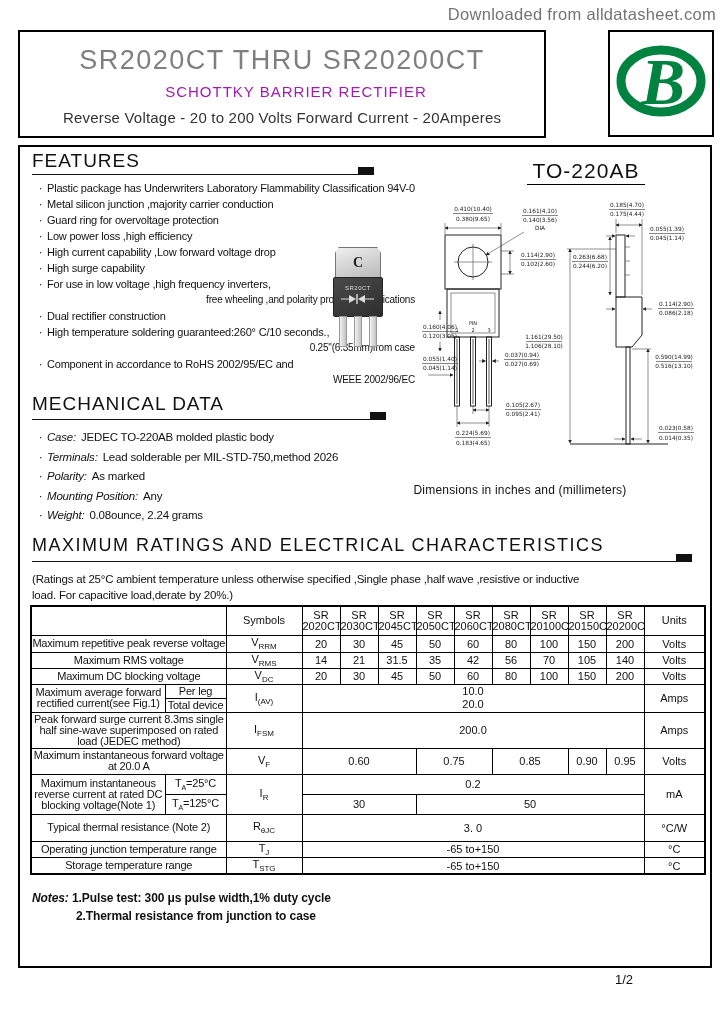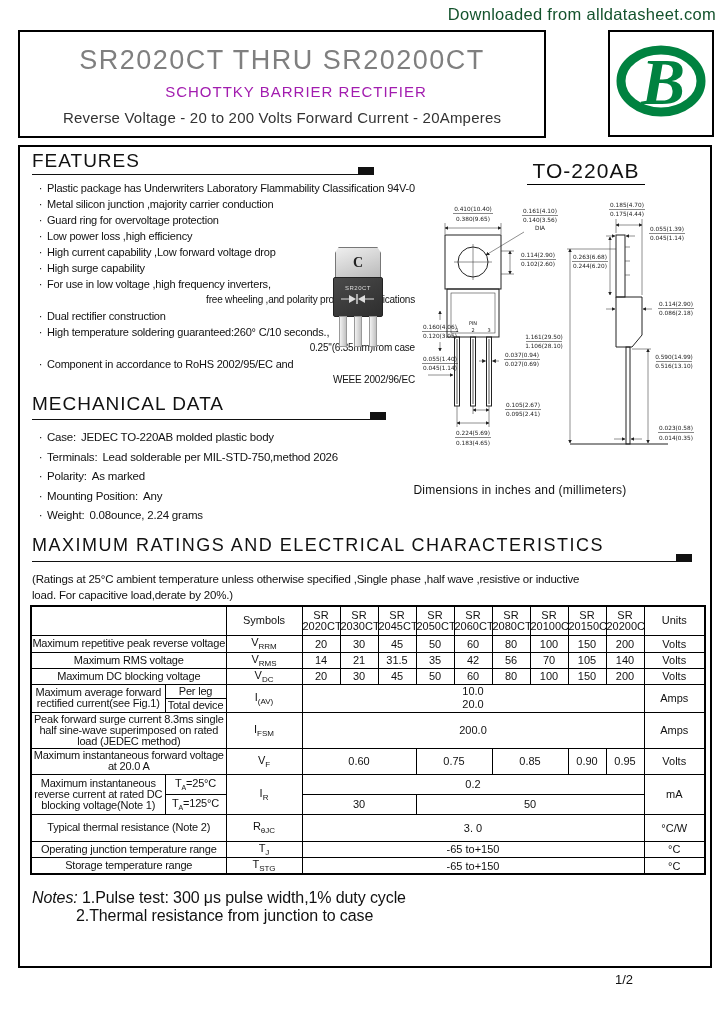--- a/index.html
+++ b/index.html
@@ -1,21 +1,21 @@
 <!DOCTYPE html>
 <html><head>
 <meta charset="utf-8">
 <style>
   html,body{margin:0;padding:0;background:#fff;}
   #page{position:relative;width:720px;height:1012px;background:#fff;
         font-family:"Liberation Sans",sans-serif;color:#111;overflow:hidden;}
   .abs{position:absolute;}
 
   
-  #watermark{right:4px;top:5px;font-size:16.5px;color:#14532d;letter-spacing:.3px;}
+  #watermark{right:4px;top:5px;font-size:16.5px;color:#737373;letter-spacing:.3px;}
 
   
   #header-box{left:18px;top:30px;width:524px;height:104px;border:2px solid #000;text-align:center;}
   #main-title{margin-top:13px;font-size:27px;color:#7f7f7f;letter-spacing:1.5px;}
   #sub-title{margin-top:7px;font-size:15px;color:#a21caf;letter-spacing:1px;padding-left:28px;}
   #tagline{margin-top:9px;font-size:15px;color:#333;letter-spacing:.2px;}
 
   #logo-box{left:608px;top:30px;width:102px;height:103px;border:2px solid #000;}
 
   
@@ -26,21 +26,21 @@
   .head-sq{background:#111;height:8px;}
 
   
   .feat-item{display:flex;font-size:11px;line-height:16px;letter-spacing:-.2px;white-space:nowrap;}
   .feat-item .bullet{width:13px;text-align:center;flex:none;}
   .feat-cont{padding-left:13px;font-size:10px;line-height:16px;letter-spacing:-.2px;white-space:nowrap;text-align:right;}
 
   
   .mech-item{display:flex;font-size:11.5px;line-height:19.5px;letter-spacing:-.2px;white-space:nowrap;}
   .mech-item .bullet{width:13px;text-align:center;flex:none;}
-  .mech-label{margin-right:5px;}
+  .mech-label{font-style:italic;margin-right:5px;}
 
   
   #pkg-name{font-size:21px;letter-spacing:1px;border-bottom:1.5px solid #000;padding:0 6px 2px 6px;}
   #dims-note{font-size:12px;letter-spacing:.2px;}
 
   
   svg text.dim{font-family:"DejaVu Sans",sans-serif;font-size:5.8px;fill:#222;text-anchor:middle;}
   svg text.pin{font-family:"DejaVu Sans",sans-serif;font-size:5px;fill:#222;text-anchor:middle;}
   svg .shape{fill:none;stroke:#222;stroke-width:1;}
   svg .thin{fill:none;stroke:#333;stroke-width:.55;}
@@ -55,21 +55,21 @@
   #ratings-table{border:2px solid #000;}
   td.desc{font-size:9.8px;text-align:left;padding:1px 3px;line-height:11px;letter-spacing:-.2px;}
   td.sub{font-size:9.5px;letter-spacing:-.2px;}
   td.sym{font-size:13px;}
   td.sym sub{font-size:8px;}
   td.sub sub{font-size:7px;}
   .hdr td{font-size:10.5px;line-height:11px;}
   .val2{line-height:13px;}
 
   
-  #notes{font-size:16px;line-height:18px;letter-spacing:-.1px;}
+  #notes{font-size:12px;line-height:18px;letter-spacing:-.1px;font-weight:bold;}
   #notes .nlabel{font-style:italic;}
   #page-num{font-size:13px;}
 
   
   #pkg-ill{width:56px;height:98px;}
   #pkg-tab{position:absolute;left:5px;top:0;width:44px;height:30px;
      background:linear-gradient(160deg,#efefef,#b9b9b9);border:1px solid #777;
      clip-path:polygon(8% 0,92% 0,100% 18%,100% 100%,0 100%,0 18%);
      text-align:center;font-family:"Liberation Serif",serif;font-weight:bold;font-size:14px;color:#222;line-height:30px;}
   #pkg-body{position:absolute;left:3px;top:30px;width:48px;height:38px;background:linear-gradient(150deg,#4a4a4a,#2e2e2e);

